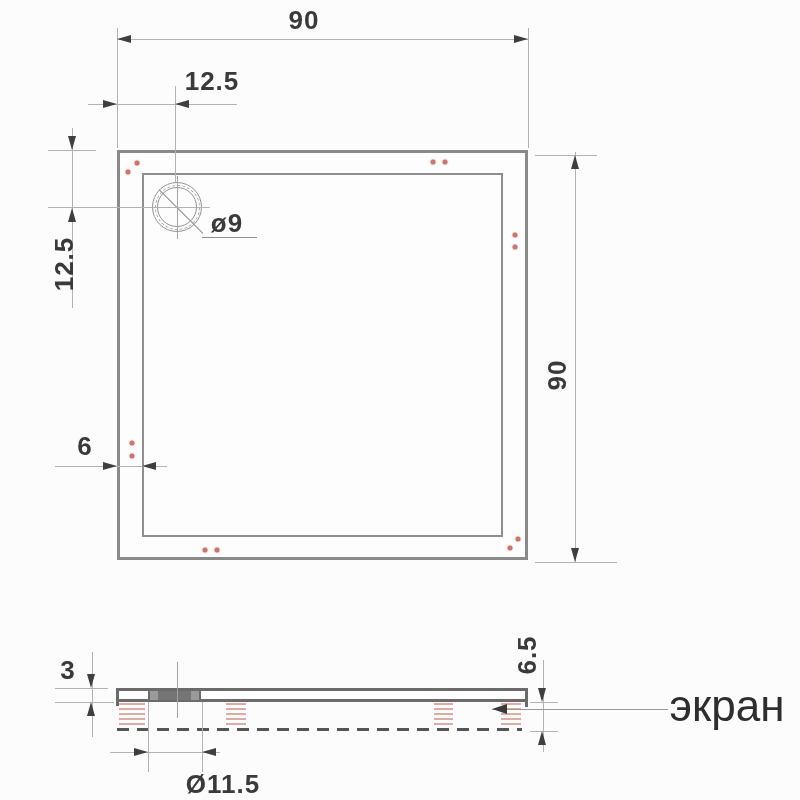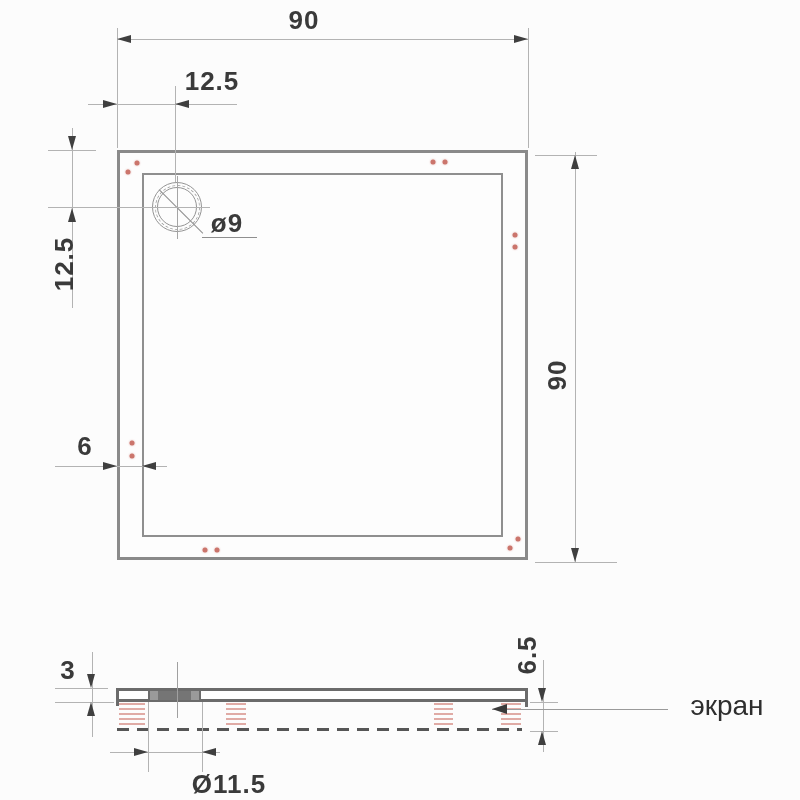--- a/index.html
+++ b/index.html
@@ -117,21 +117,21 @@
     <div class="dash-h" style="left:117px;top:728px;width:405px;height:3px;"></div>
 
     <div class="vline" style="left:176.5px;top:662px;height:56px;background:#a0a0a0;"></div>
 
     <div>
       <div class="vline" style="left:147.5px;top:702px;height:70px;"></div>
       <div class="vline" style="left:201.5px;top:702px;height:70px;"></div>
       <div class="hline" style="left:110px;top:751.5px;width:110px;"></div>
       <div class="arr right" style="left:134px;top:747.5px;"></div>
       <div class="arr left" style="left:202px;top:747.5px;"></div>
-      <span class="dim-text" style="left:229px;top:784px;">Ø11.5</span>
+      <span class="dim-text" style="left:223px;top:784px;">Ø11.5</span>
     </div>
 
     <div>
       <div class="vline" style="left:91.5px;top:652px;height:85px;"></div>
       <div class="hline" style="left:55px;top:687.5px;width:53px;"></div>
       <div class="hline" style="left:55px;top:701.5px;width:59px;"></div>
       <div class="arr down" style="left:87px;top:674px;"></div>
       <div class="arr up" style="left:87px;top:702px;"></div>
       <span class="dim-text" style="left:68px;top:670px;">3</span>
     </div>
@@ -141,17 +141,17 @@
       <div class="hline" style="left:530px;top:701.5px;width:28px;"></div>
       <div class="hline" style="left:530px;top:730.5px;width:28px;"></div>
       <div class="arr down" style="left:538px;top:688px;"></div>
       <div class="arr up" style="left:538px;top:731px;"></div>
       <span class="dim-text rot" style="left:527px;top:655px;">6.5</span>
     </div>
 
     <div>
       <div class="hline" style="left:492px;top:708.5px;width:176px;background:#9a9a9a;"></div>
       <div class="arr left" style="left:492px;top:704px;border-right-width:15px;border-top-width:5px;border-bottom-width:5px;border-right-color:#3a3a3a;"></div>
-      <span style="position:absolute;left:727px;top:706px;transform:translate(-50%,-50%);font-size:28px;font-weight:500;color:#2e2e2e;line-height:1;">экран</span>
+      <span style="position:absolute;left:727px;top:706px;transform:translate(-50%,-50%);font-size:44px;font-weight:500;color:#2e2e2e;line-height:1;">экран</span>
     </div>
   </div>
 
 </div>
 
 </body></html>

